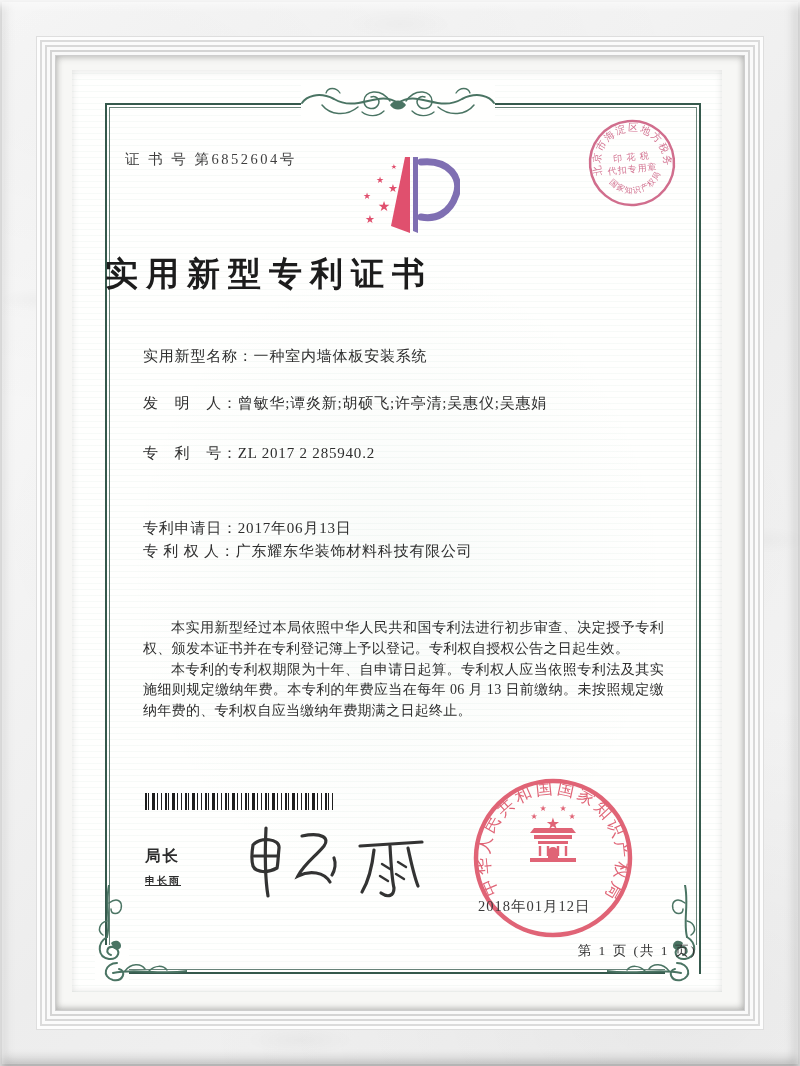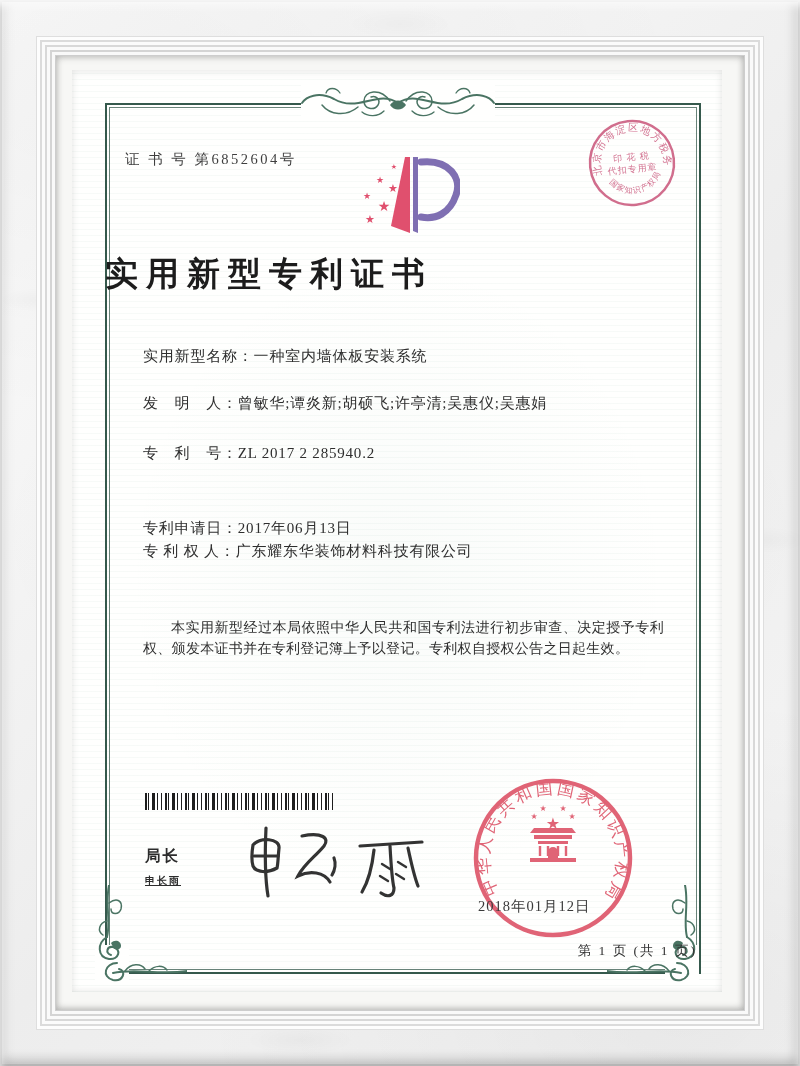--- a/index.html
+++ b/index.html
@@ -186,20 +186,21 @@
     </div>
     <div class="field f3">
       <span>专利申请日：</span><span>2017年06月13日</span>
     </div>
     <div class="field f4">
       <span>专 利 权 人：</span><span>广东耀东华装饰材料科技有限公司</span>
     </div>
 
     <div class="paras">
       <p>本实用新型经过本局依照中华人民共和国专利法进行初步审查、决定授予专利权、颁发本证书并在专利登记簿上予以登记。专利权自授权公告之日起生效。</p>
+      <p>本专利的专利权期限为十年、自申请日起算。专利权人应当依照专利法及其实施细则规定缴纳年费。本专利的年费应当在每年 06 月 13 日前缴纳。未按照规定缴纳年费的、专利权自应当缴纳年费期满之日起终止。</p>
     </div>
 
     <div class="barcode"></div>
 
     <div class="director-title">局长</div>
     <div class="director-name">申长雨</div>
 
     <svg class="signature" width="200" height="90" viewBox="0 0 200 90">
       <g fill="none" stroke="#1e1e1e" stroke-width="3.2" stroke-linecap="round" opacity="0.9">
         <path d="M15 25 C22 17 42 18 41 28 C40 38 40 44 39 48 C30 53 18 53 15 46 C13 39 14 31 15 25 Z"></path>

